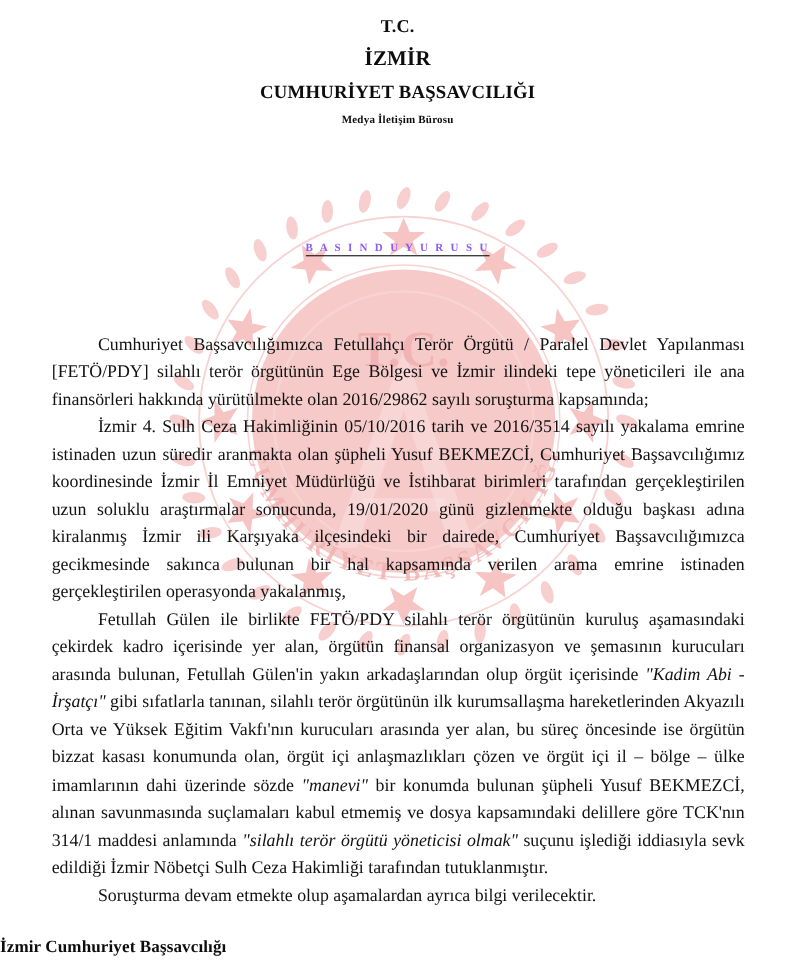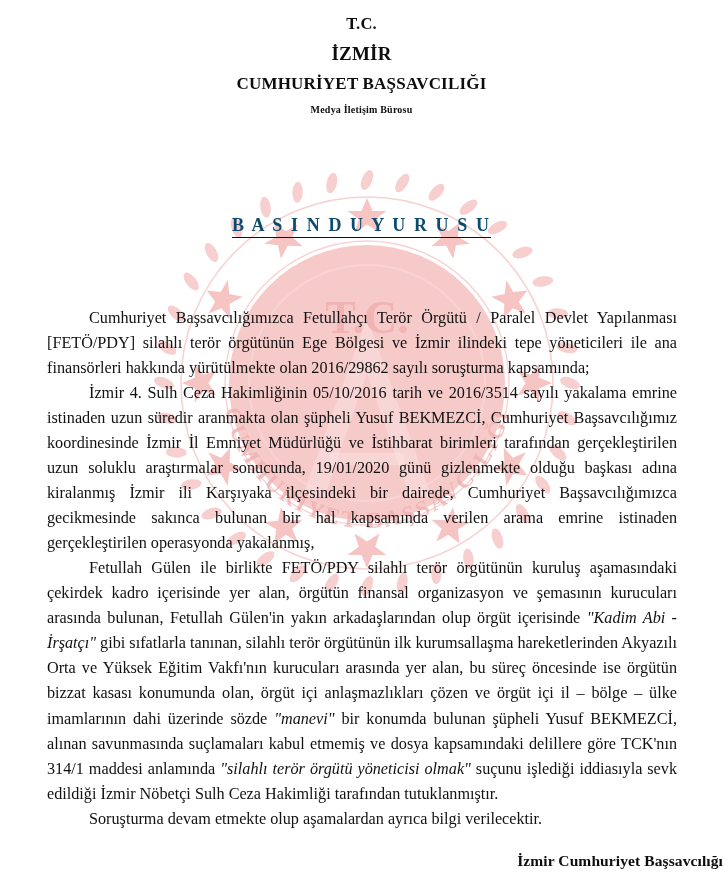--- a/index.html
+++ b/index.html
@@ -54,25 +54,25 @@
   .lh-office { font-size: 17px;   padding-top: 9px; }
   .lh-bureau { font-size: 10px;   padding-top: 10px; }
 
   .title-block {
     text-align: center;
     margin-top: 100px;
   }
   .doc-title {
     display: inline-block;
     font-weight: bold;
-    font-size: 18px;
+    font-size: 10px;
     letter-spacing: 2.1px;
     border-bottom: 1.6px solid #111111;
     padding-bottom: 1px;
-    color: #0c4a6e;
+    color: #8b5cf6;
   }
 
   .body-block {
     margin: 68px 46px 0 47px;
   }
 
   p.para {
     margin: 0;
     font-size: 16.2px;
     line-height: 1.545;
@@ -88,21 +88,21 @@
   }
   p.para + p.para { margin-top: 0; }
 
   .q-italic { font-style: italic; }
 
   .signature {
     position: absolute;
     left: 0;
     right: 0;
     top: 852px;
-    text-align: right;
+    text-align: left;
     z-index: 2;
   }
   .signature .sig-text {
     font-weight: bold;
     font-size: 15.5px;
     color: #0d0d0d;
     letter-spacing: 0.1px;
   }
 </style>
 </head>

